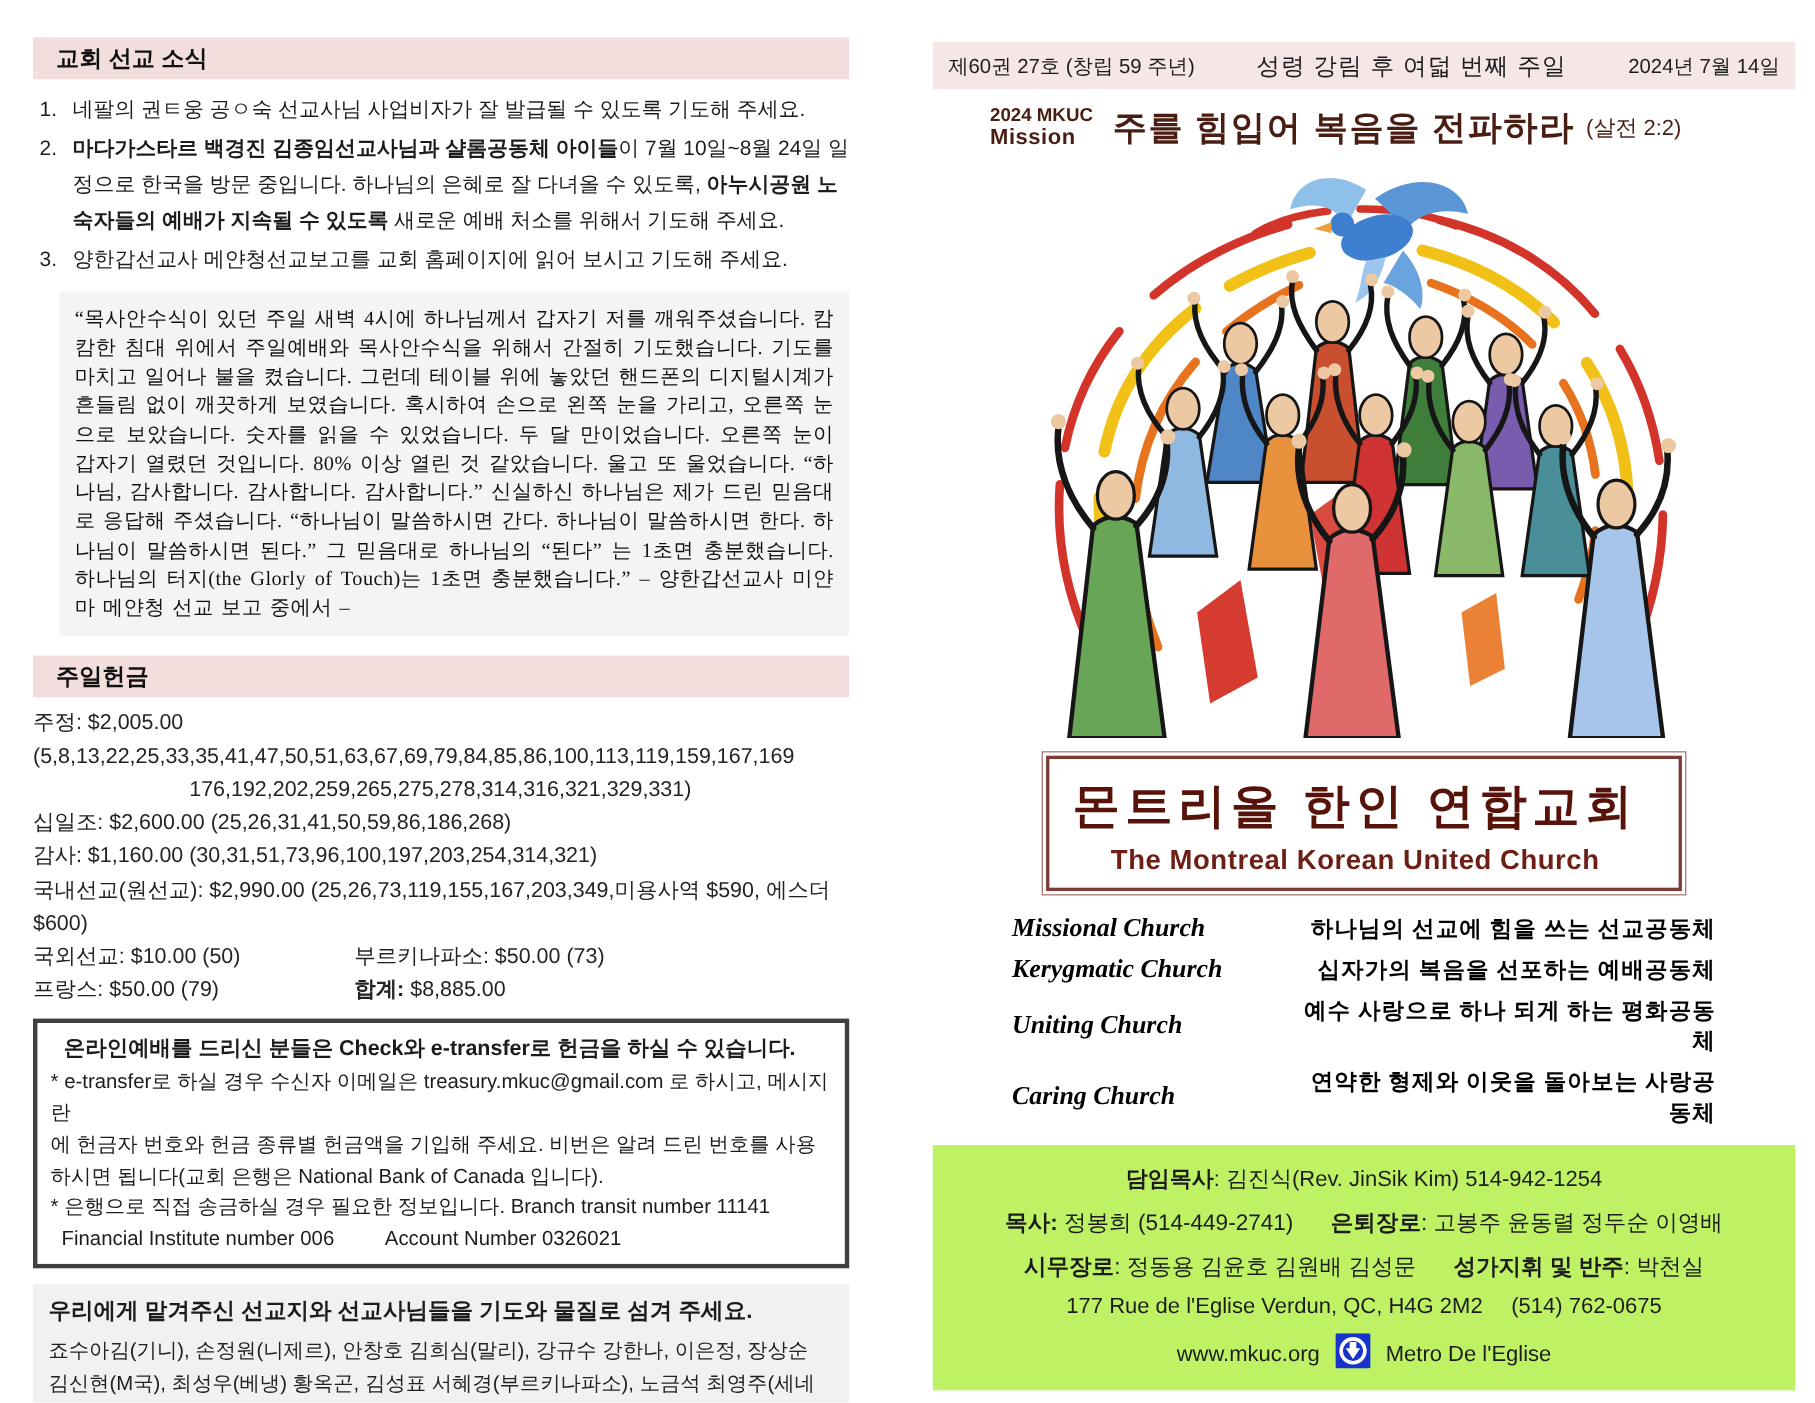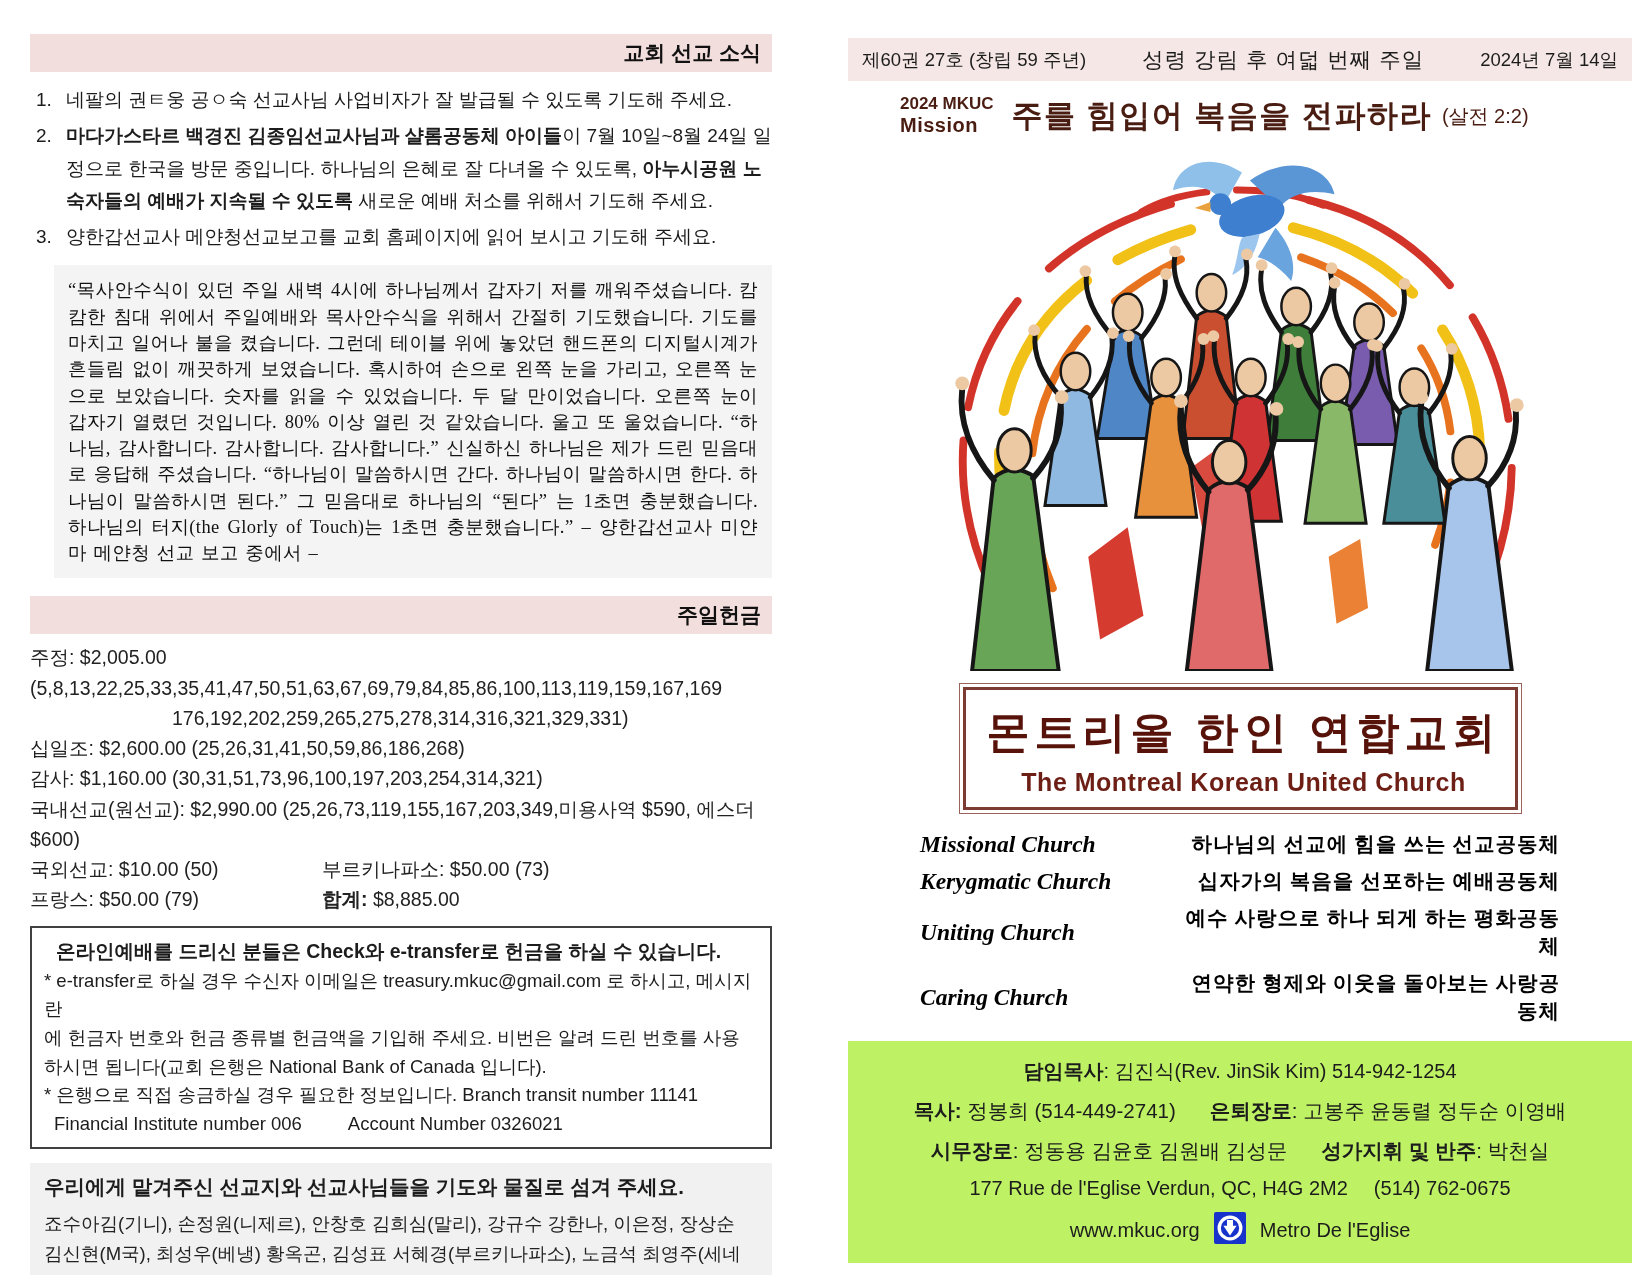--- a/index.html
+++ b/index.html
@@ -1,56 +1,56 @@
 <!DOCTYPE html>
 <html><head>
 <meta charset="utf-8">
 <style>
   html,body{margin:0;padding:0;background:#fff;}
   body{width:1650px;height:1275px;position:relative;overflow:hidden;
        font-family:"Liberation Sans","DejaVu Sans",sans-serif;color:#1c1c1c;}
   .col-left{position:absolute;left:30px;top:34px;width:742px;}
   .col-right{position:absolute;left:848px;top:38px;width:784px;}
-  .bar{background:#f2dedc;font-weight:bold;font-size:21px;padding:5px 11px;color:#111;text-align:right;}
+  .bar{background:#f2dedc;font-weight:bold;font-size:21px;padding:5px 21px;color:#111;}
   
   .news-list{margin:12px 0 0 0;font-size:19px;line-height:1.7;}
   .news-item{display:grid;grid-template-columns:36px 1fr;margin-bottom:4px;}
   .news-num{padding-left:6px;}
   .b{font-weight:bold;}
   
   .quote-box{margin:12px 0 0 24px;background:#f4f4f4;padding:12px 14px;
      font-family:"Liberation Serif","DejaVu Serif",serif;font-size:18.5px;line-height:1.42;
      text-align:justify;letter-spacing:.4px;word-spacing:1.5px;color:#111;}
   
   .offer{margin-top:8px;font-size:19.5px;line-height:1.55;color:#222;}
   .offer-row{display:flex;}
   .offer-row .c1{width:292px;}
   .offer-indent{padding-left:142px;}
   
-  .online-box{margin-top:12px;border:2px solid #404040;padding:8px 12px;font-size:18.5px;line-height:1.55;}
+  .online-box{margin-top:12px;border:4px solid #404040;padding:8px 12px;font-size:18.5px;line-height:1.55;}
   .online-title{font-weight:bold;font-size:19.5px;text-align:left;padding-left:12px;}
   .online-l5{padding-left:10px;}
   .gap-mid{display:inline-block;width:46px;}
   
   .miss-box{margin-top:14px;background:#f1f1f1;padding:10px 14px;}
   .miss-title{font-weight:bold;font-size:20.5px;margin-bottom:8px;}
   .miss-body{font-size:18.5px;line-height:1.62;color:#222;}
   
   .r-header{background:#f5e7e5;display:flex;align-items:center;justify-content:space-between;
             padding:7px 14px;font-size:18.5px;}
   .r-header .mid{font-size:21.5px;letter-spacing:1px;}
   .title-row{display:flex;align-items:center;margin:14px 0 0 52px;color:#4a1d12;}
   .mkuc{font-weight:bold;line-height:1.1;font-size:17px;text-align:left;}
   .mkuc .mission-word{font-size:20px;letter-spacing:.5px;}
   .headline{font-size:31px;font-weight:bold;letter-spacing:1.5px;margin-left:18px;}
   .verse{font-size:20px;margin-left:10px;}
   .illus{display:block;margin:6px auto 0 auto;}
   .name-box{width:540px;margin:16px auto 0 auto;text-align:center;
             border:3px solid #7c3b33;outline:1px solid #9b625c;outline-offset:3px;
-            padding:14px 1px 10px 8px;background:#fff;}
+            padding:14px 24px 10px 8px;background:#fff;}
   .name-ko{font-size:43px;font-weight:bold;color:#571209;letter-spacing:5px;}
   .name-en{font-size:25px;font-weight:bold;color:#6d1f15;margin-top:6px;letter-spacing:.5px;}
   .identity{width:640px;margin:20px auto 0 auto;
             font-family:"Liberation Serif","DejaVu Serif",serif;}
   .id-row{display:flex;align-items:center;margin-bottom:9px;}
   .id-en{font-style:italic;font-weight:bold;font-size:23.5px;width:258px;color:#000;}
   .id-ko{flex:1;text-align:right;font-weight:bold;font-size:20.5px;letter-spacing:1px;color:#000;}
   .contact{margin-top:16px;background:#bef264;text-align:center;padding:17px 8px 14px 8px;}
   .contact .ln{margin-bottom:12px;font-size:20.5px;}
   .contact .ln1{font-size:20px;}

